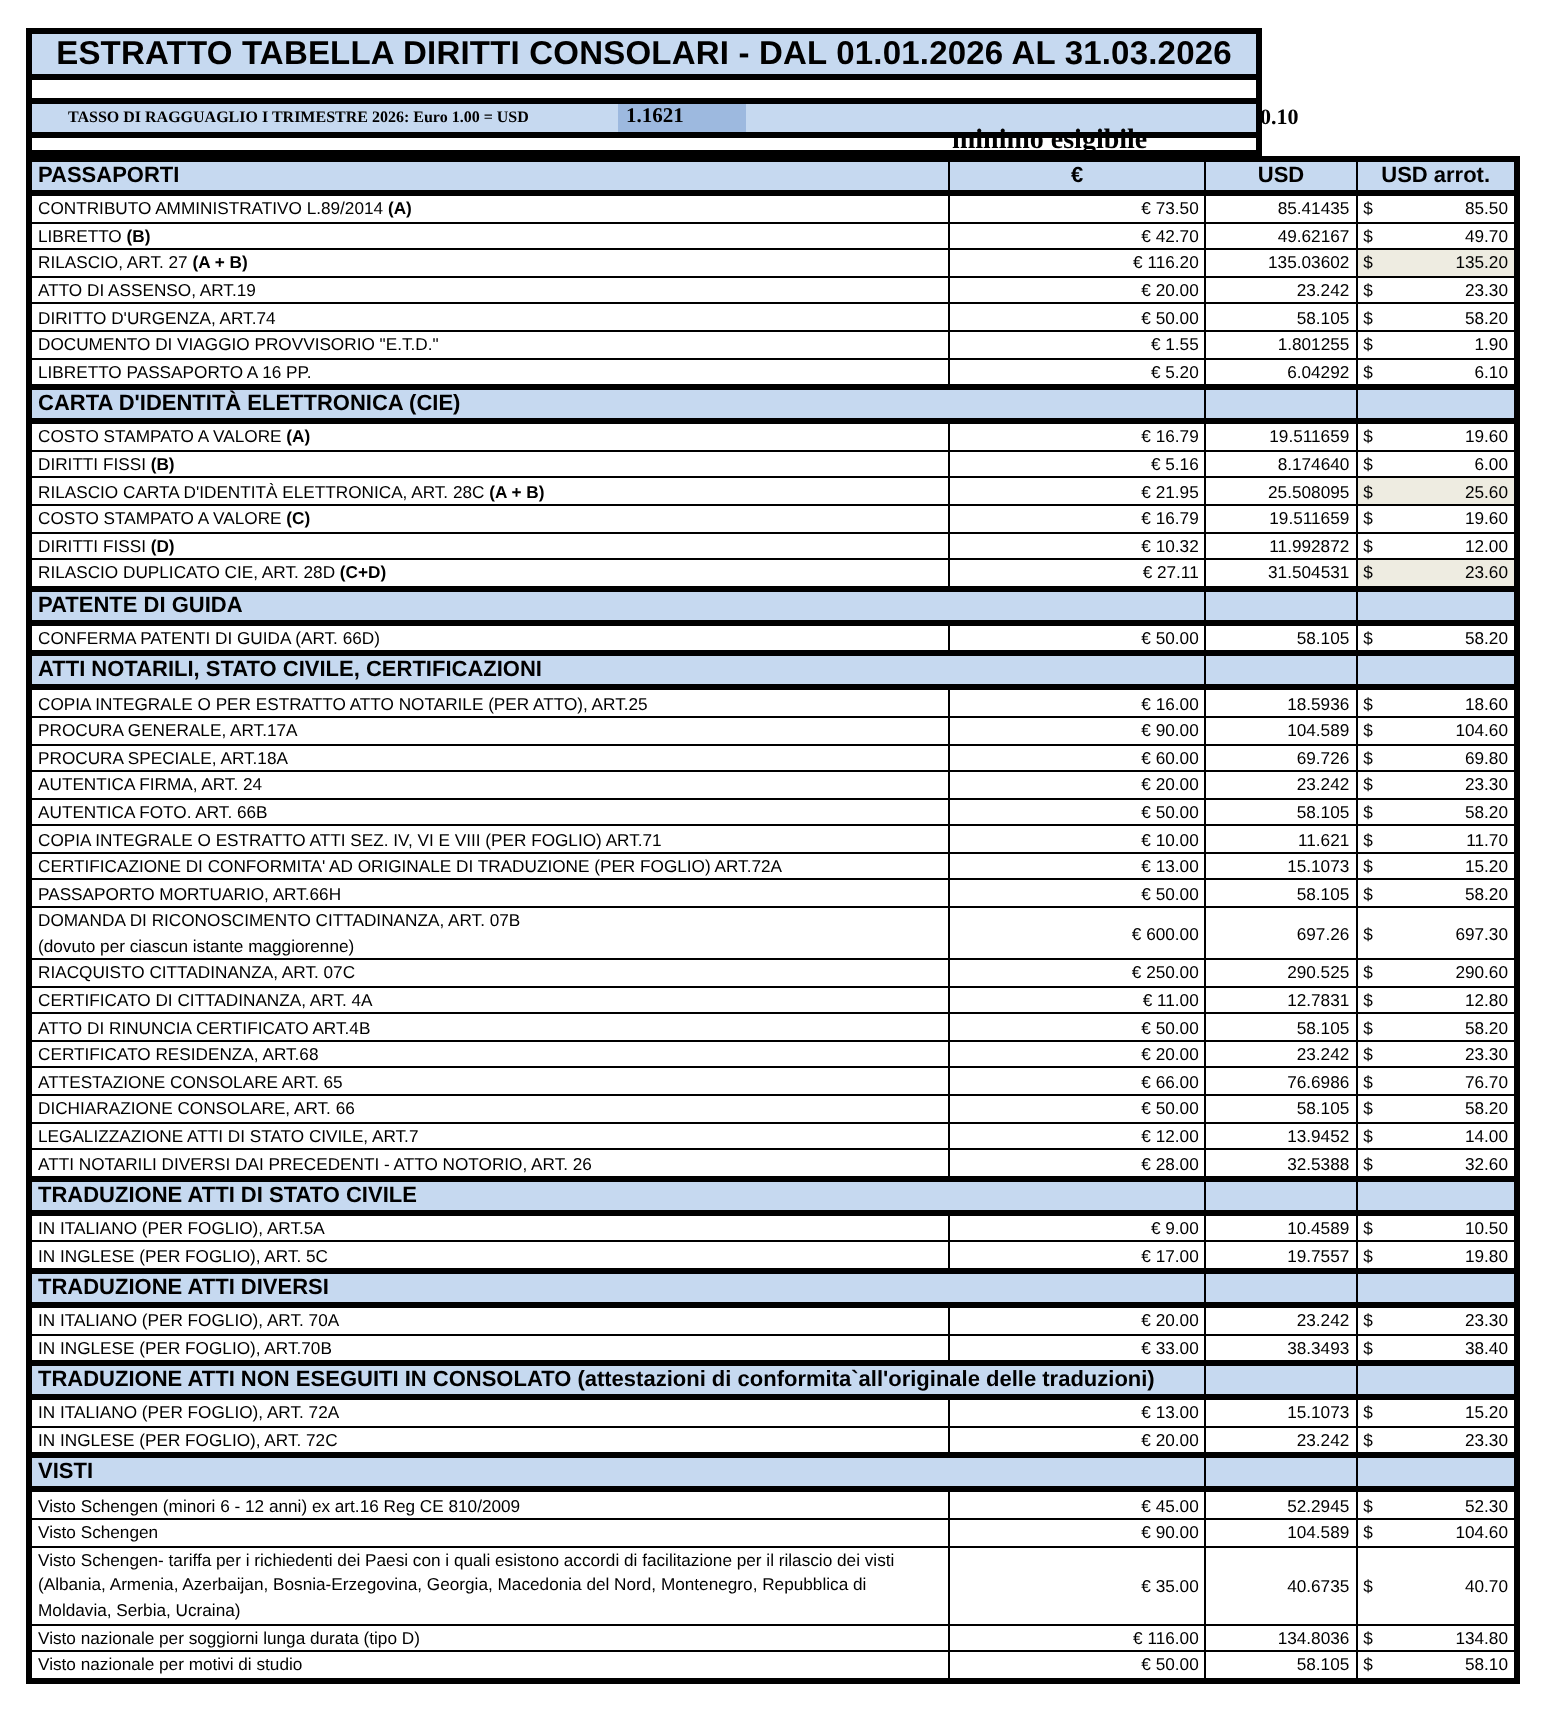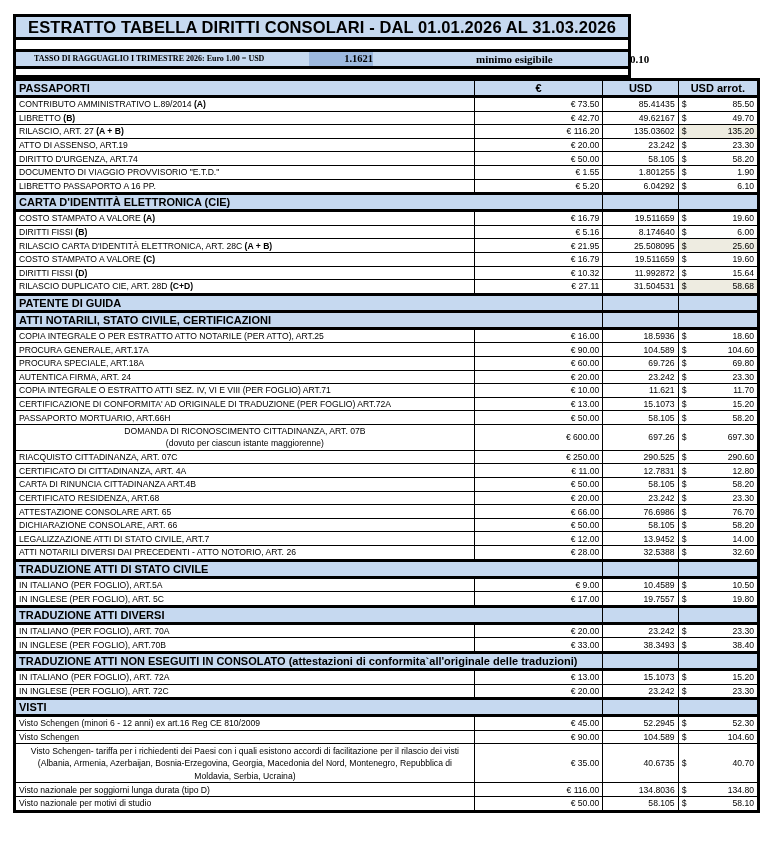--- a/index.html
+++ b/index.html
@@ -8,36 +8,36 @@
   .title {
     background: #c6d9f0; border: 3px solid #000; height: 20px; line-height: 20px;
     text-align: center; font-weight: bold; font-size: 16.5px; letter-spacing: 0.1px;
   }
   .blank { height: 9px; border-left: 3px solid #000; border-right: 3px solid #000; border-bottom: 3px solid #000; background: #fff; }
   .rate {
     background: #c6d9f0; height: 14px; border-left: 3px solid #000; border-right: 3px solid #000; border-bottom: 3px solid #000;
     position: relative; font-size: 8px; font-weight: bold; line-height: 14px; font-family: Liberation Serif, serif;
   }
   .rate .lbl { position: absolute; left: 18px; }
-  .rate .val { position: absolute; left: 293px; width: 60px; background: #9db9df; padding-left: 4px; font-size: 10.5px; text-align: right; }
-  .rate .minlbl { position: absolute; left: 460px; font-size: 11px; }
+  .rate .val { position: absolute; left: 293px; width: 60px; background: #9db9df; padding-left: 4px; font-size: 10.5px; }
+  .rate .minlbl { position: absolute; left: 460px; font-size: 14px; margin-top: 12px; }
   .rate .minval { position: absolute; left: 614px; font-size: 11px; }
   .blank2 { height: 6px; border-left: 3px solid #000; border-right: 3px solid #000; border-bottom: 3px solid #000; background:#fff; }
   table { border-collapse: collapse; width: 747px; table-layout: fixed; border-left: 3px solid #000; border-right: 3px solid #000; border-bottom: 3px solid #000; }
   col.c1 { width: 458px; } col.c2 { width: 128px; } col.c3 { width: 75px; } col.c4 { width: 80px; }
   td { padding: 0 3px; font-size: 8.6px; height: 12.6px; line-height: 12px; border-right: 1px solid #000; border-bottom: 1px solid #000; white-space: nowrap; overflow: hidden; }
   td:last-child { border-right: none; margin-left: 24px; }
   tr.sec td { background: #c6d9f0; font-weight: bold; font-size: 11px; height: 14px; line-height: 14px; border-top: 3px solid #000; border-bottom: 3px solid #000; }
   tr.sec td.h-eur, tr.sec td.h-usd, tr.sec td.h-arr { text-align: center; }
   tr.sec.wide td.name { overflow: visible; }
   td.num { text-align: right; }
   td.arr { position: relative; text-align: right; }
   td.arr .dollar { position: absolute; left: 3px; }
   td.hl { background: #eeece1; }
-  td.wrap { white-space: normal; line-height: 12.4px; text-align: center; }
+  td.wrap { white-space: normal; line-height: 12.4px; }
   tr.tall td { height: 25px; }
   tr.tall3 td { height: 38px; }
   b { font-weight: bold; }
 </style>
 </head>
 <body>
 
 <div class="sheet">
   <div class="title">ESTRATTO TABELLA DIRITTI CONSOLARI -  DAL 01.01.2026 AL 31.03.2026</div>
   <div class="blank"></div>
@@ -130,32 +130,38 @@
         <tr>
           <td class="desc"><span>COSTO STAMPATO A VALORE </span><b>(C)</b></td>
           <td class="num">€ 16.79</td>
           <td class="num">19.511659</td>
           <td class="arr"><span class="dollar">$</span><span>19.60</span></td>
         </tr>
         <tr>
           <td class="desc"><span>DIRITTI FISSI </span><b>(D)</b></td>
           <td class="num">€ 10.32</td>
           <td class="num">11.992872</td>
-          <td class="arr"><span class="dollar">$</span><span>15.64</span></td>
+          <td class="arr"><span class="dollar">$</span><span>12.00</span></td>
         </tr>
         <tr>
           <td class="desc"><span>RILASCIO DUPLICATO CIE, ART. 28D </span><b>(C+D)</b></td>
           <td class="num">€ 27.11</td>
           <td class="num">31.504531</td>
-          <td class="arr hl"><span class="dollar">$</span><span>58.68</span></td>
+          <td class="arr hl"><span class="dollar">$</span><span>23.60</span></td>
         </tr>
         <tr class="sec">
           <td class="name" colspan="2">PATENTE DI GUIDA</td>
           <td></td>
           <td></td>
+        </tr>
+        <tr>
+          <td class="desc"><span>CONFERMA PATENTI DI GUIDA (ART. 66D)</span></td>
+          <td class="num">€ 50.00</td>
+          <td class="num">58.105</td>
+          <td class="arr"><span class="dollar">$</span><span>58.20</span></td>
         </tr>
         <tr class="sec">
           <td class="name" colspan="2">ATTI NOTARILI, STATO CIVILE, CERTIFICAZIONI</td>
           <td></td>
           <td></td>
         </tr>
         <tr>
           <td class="desc"><span>COPIA INTEGRALE O PER ESTRATTO ATTO NOTARILE (PER ATTO), ART.25</span></td>
           <td class="num">€ 16.00</td>
           <td class="num">18.5936</td>
@@ -171,20 +177,26 @@
           <td class="desc"><span>PROCURA SPECIALE, ART.18A</span></td>
           <td class="num">€ 60.00</td>
           <td class="num">69.726</td>
           <td class="arr"><span class="dollar">$</span><span>69.80</span></td>
         </tr>
         <tr>
           <td class="desc"><span>AUTENTICA FIRMA, ART. 24</span></td>
           <td class="num">€ 20.00</td>
           <td class="num">23.242</td>
           <td class="arr"><span class="dollar">$</span><span>23.30</span></td>
+        </tr>
+        <tr>
+          <td class="desc"><span>AUTENTICA FOTO. ART. 66B</span></td>
+          <td class="num">€ 50.00</td>
+          <td class="num">58.105</td>
+          <td class="arr"><span class="dollar">$</span><span>58.20</span></td>
         </tr>
         <tr>
           <td class="desc"><span>COPIA INTEGRALE O ESTRATTO ATTI SEZ. IV, VI E VIII (PER FOGLIO) ART.71</span></td>
           <td class="num">€ 10.00</td>
           <td class="num">11.621</td>
           <td class="arr"><span class="dollar">$</span><span>11.70</span></td>
         </tr>
         <tr>
           <td class="desc"><span>CERTIFICAZIONE DI CONFORMITA' AD ORIGINALE DI TRADUZIONE (PER FOGLIO) ART.72A</span></td>
           <td class="num">€ 13.00</td>
@@ -209,21 +221,21 @@
           <td class="num">290.525</td>
           <td class="arr"><span class="dollar">$</span><span>290.60</span></td>
         </tr>
         <tr>
           <td class="desc"><span>CERTIFICATO DI CITTADINANZA, ART. 4A</span></td>
           <td class="num">€ 11.00</td>
           <td class="num">12.7831</td>
           <td class="arr"><span class="dollar">$</span><span>12.80</span></td>
         </tr>
         <tr>
-          <td class="desc"><span>CARTA DI RINUNCIA CITTADINANZA ART.4B</span></td>
+          <td class="desc"><span>ATTO DI RINUNCIA CERTIFICATO ART.4B</span></td>
           <td class="num">€ 50.00</td>
           <td class="num">58.105</td>
           <td class="arr"><span class="dollar">$</span><span>58.20</span></td>
         </tr>
         <tr>
           <td class="desc"><span>CERTIFICATO RESIDENZA, ART.68</span></td>
           <td class="num">€ 20.00</td>
           <td class="num">23.242</td>
           <td class="arr"><span class="dollar">$</span><span>23.30</span></td>
         </tr>

